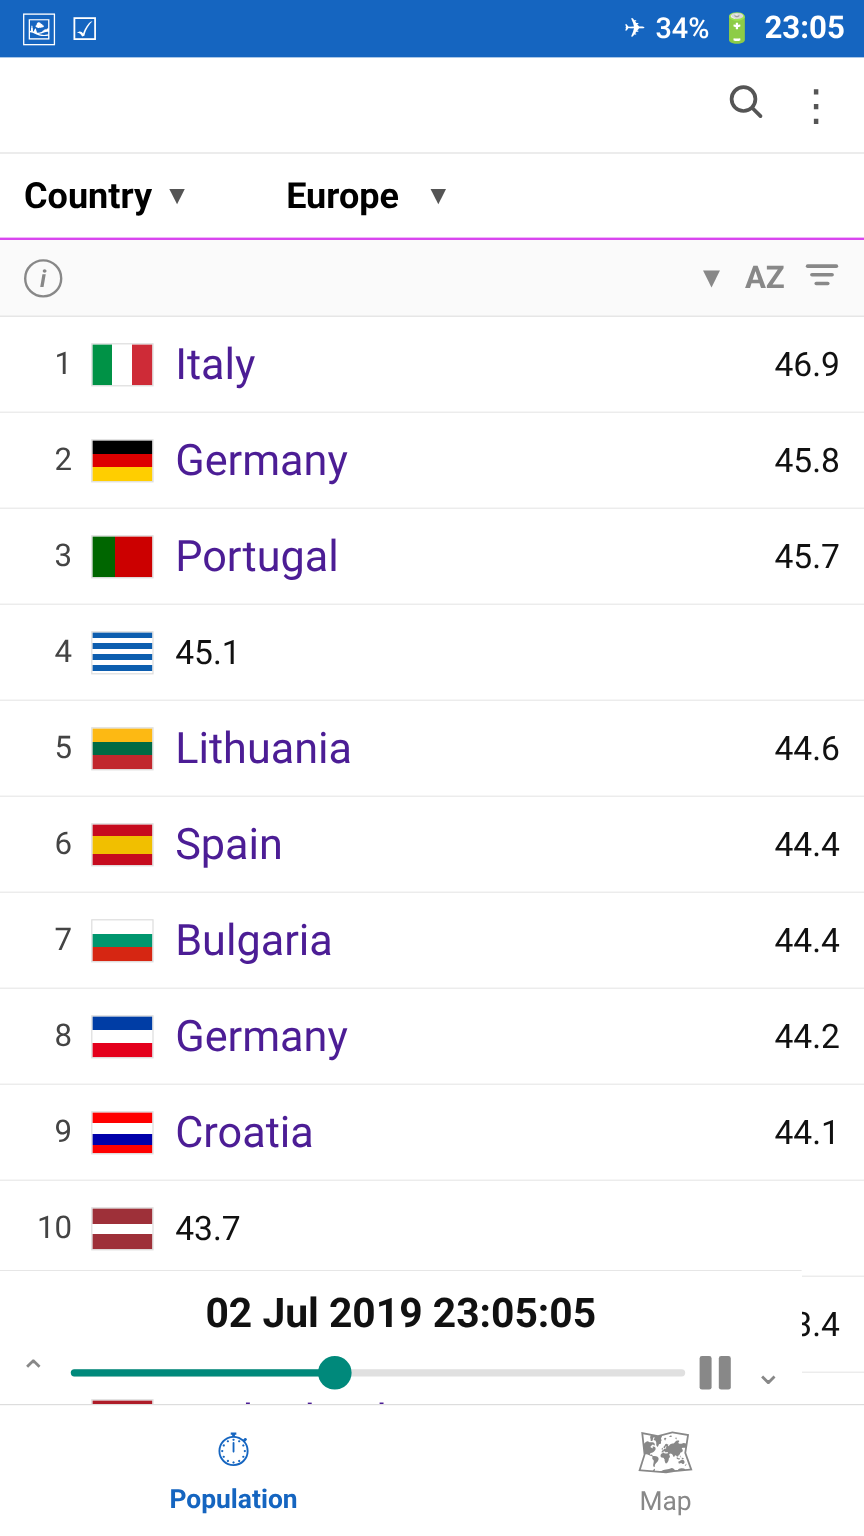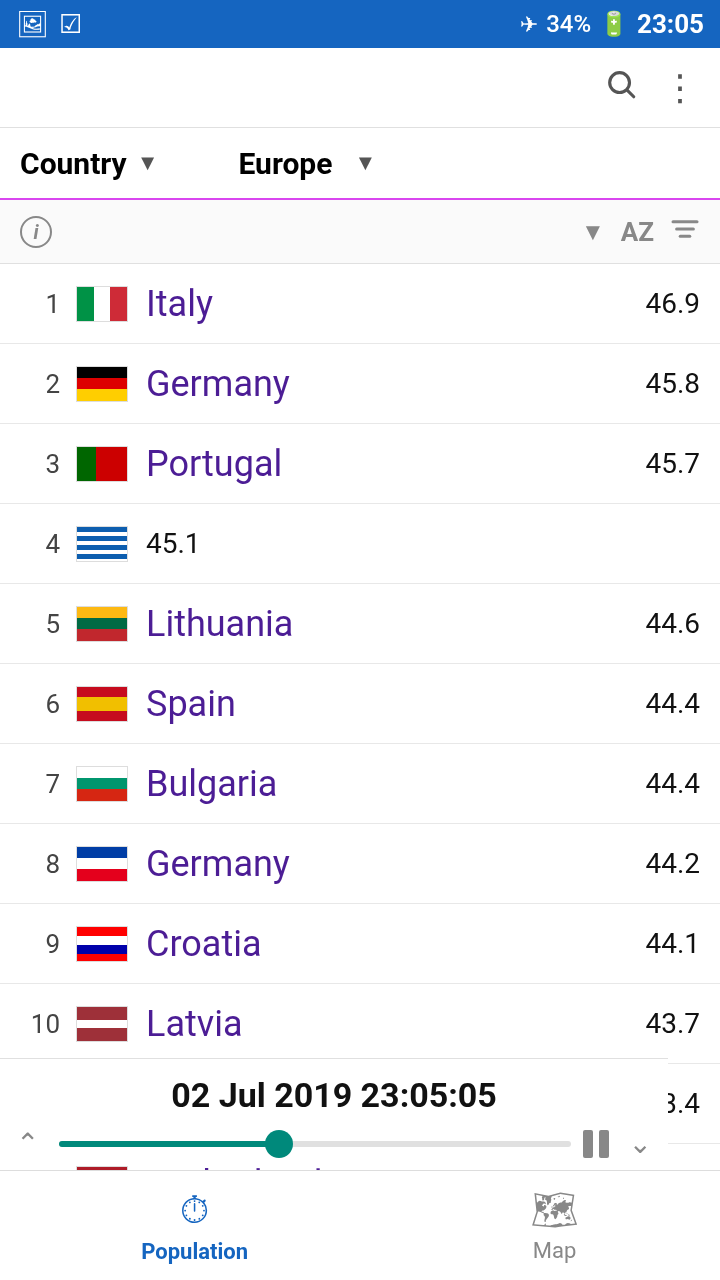--- a/index.html
+++ b/index.html
@@ -371,21 +371,20 @@
     </div>
     <div class="country-row">
       <span class="rank">9</span>
       <span class="flag" style="display:inline-block; width:52px; height:36px; border:1px solid #ddd; background: repeating-linear-gradient(to bottom, #FF0000 0, #FF0000 9px, #fff 9px, #fff 18px, #0000AA 18px, #0000AA 27px);"></span>
       <span class="country-name">Croatia</span>
       <span class="metric-value">44.1</span>
     </div>
     <div class="country-row">
       <span class="rank">10</span>
       <span class="flag" style="display:inline-block; width:52px; height:36px; border:1px solid #ddd; background: linear-gradient(to bottom, #9E3039 38%, #fff 38%, #fff 62%, #9E3039 62%);"></span>
-      <span class="country-name">Latvia</span>
       <span class="metric-value">43.7</span>
     </div>
     <div class="country-row">
       <span class="rank">11</span>
       <span class="flag" style="display:inline-block; width:52px; height:36px; border:1px solid #ddd; background: linear-gradient(to bottom, #ED2939 33%, #fff 33%, #fff 66%, #ED2939 66%);"></span>
       <span class="country-name">Austria</span>
       <span class="metric-value">43.4</span>
     </div>
     <div class="country-row">
       <span class="rank">12</span>

